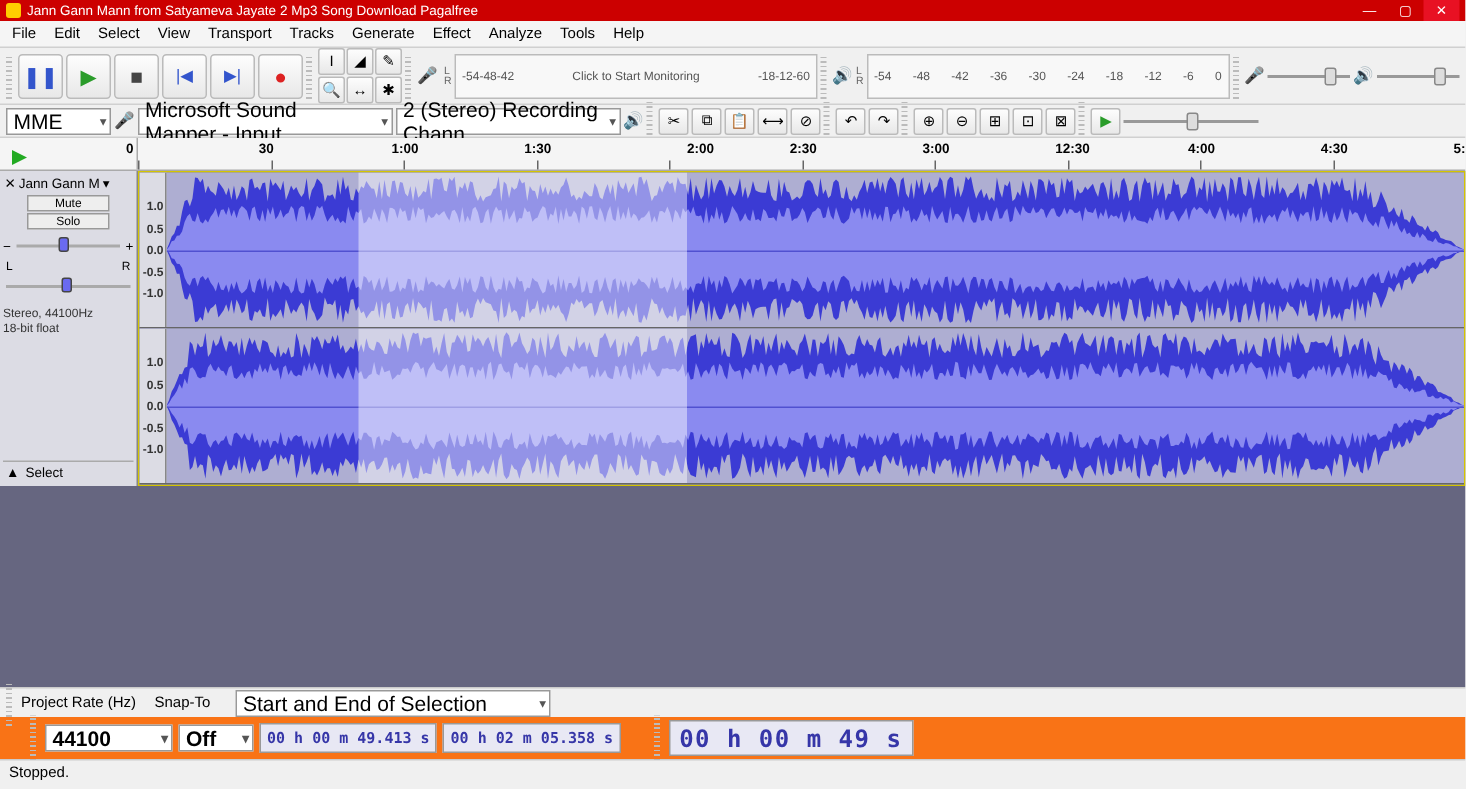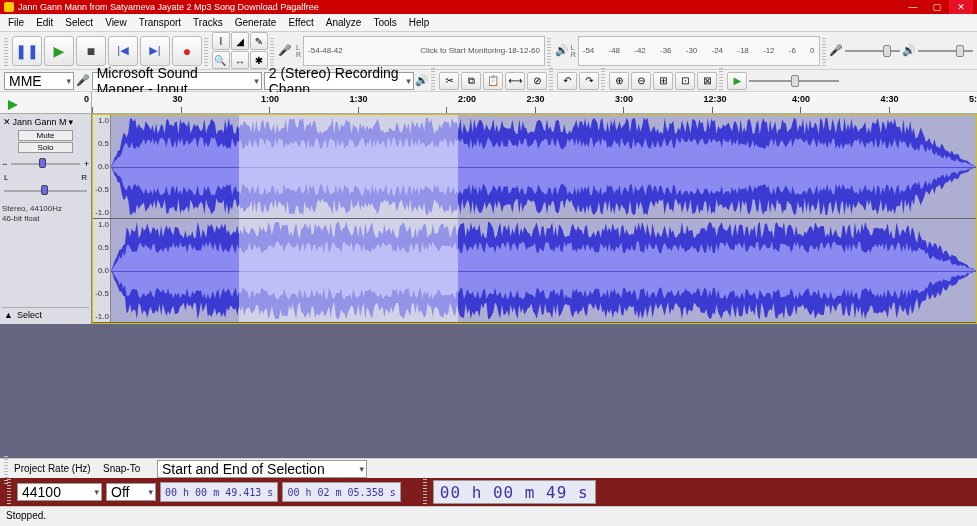--- a/index.html
+++ b/index.html
@@ -50,32 +50,32 @@
 .trackpanel .btns button { flex:1; font-size:8px; height:13px; border:1px solid #999; background:#eee; cursor:pointer; }
 .trackpanel .slider { height:12px; position:relative; margin:3px 2px; }
 .trackpanel .slider::before { content:""; position:absolute; left:0; right:0; top:5px; height:2px; background:#aaa; }
 .trackpanel .slider .th { position:absolute; width:7px; height:10px; background:#6a6af0; border:1px solid #444; border-radius:2px; top:0; }
 .trackpanel .pan { display:flex; justify-content:space-between; font-size:8px; margin:0 2px; }
 .trackpanel .info { font-size:8px; color:#333; margin-top:4px; line-height:10px; }
 .trackpanel .sel { margin-top:auto; display:flex; align-items:center; gap:4px; padding:2px; border-top:1px solid #aaa; font-size:9px; }
 
 .wavecol { flex:1; display:flex; flex-direction:column; border:1px solid #d4c400; }
 .channel { flex:1; background:#aeaed2; border-bottom:1px solid #666; position:relative; overflow:hidden; }
-.channel .scalecol { position:absolute; left:0; top:0; bottom:0; width:18px; background:#dcdce4; border-right:1px solid #888; display:flex; flex-direction:column; justify-content:space-between; font-size:8px; color:#333; text-align:right; padding:1px 1px; z-index:3; }
+.channel .scalecol { position:absolute; left:0; top:0; bottom:0; width:18px; background:#dcdce4; border-right:1px solid #888; display:flex; flex-direction:column; justify-content:space-between; font-size:8px; color:#333; text-align:right; padding:18px 1px; z-index:3;font-weight:bold; }
 .channel .zero { position:absolute; left:18px; right:0; top:50%; height:1px; background:#5050d0; z-index:1; }
 .channel .wave { position:absolute; left:18px; right:0; top:0; bottom:0; }
 .channel .sel { position:absolute; top:0; bottom:0; background:rgba(255,255,255,0.45); z-index:2; }
 .wavesvg { position:absolute; inset:0; width:100%; height:100%; }
 
 
 .empty { height:134px; background:#666680; }
 
 
 .bot1 { height:20px; display:flex; align-items:center; padding:0 4px; gap:4px; border-top:1px solid #ccc; font-size:10px; background:#f0f0f0; }
-.bot2 { height:28px; display:flex; align-items:center; padding:0 7px; gap:4px; font-size:10px; background:#7f1d1d; }
+.bot2 { height:28px; display:flex; align-items:center; padding:0 20px; gap:4px; font-size:10px; background:#f97316;font-weight:bold; }
 .bot2 .timebox { height:20px; border:1px solid #999; background:#e8e8f4; font-family:monospace; font-size:10px; padding:0 4px; display:flex; align-items:center; color:#3636a8; }
 .bot2 .bigtime { height:24px; border:1px solid #999; background:#e8e8f4; font-family:monospace; font-size:16px; padding:0 6px; display:flex; align-items:center; color:#3636a8; letter-spacing:1px; }
 .status { height:18px; display:flex; align-items:center; padding:0 6px; font-size:10px; background:#f0f0f0; border-top:1px solid #ccc; gap:40px; }
 
 svg { display:block; }
 </style>
 </head>
 <body>
 
 <div class="titlebar">
@@ -123,21 +123,21 @@
   <div class="grip"></div>
   <div class="meter" style="flex:0 0 16px;border:none;background:transparent">
     <span style="font-size:11px">🎤</span>
   </div>
   <div style="font-size:7px;line-height:7px;color:#666">L<br>R</div>
   <div class="meter">
     <div class="ticks">
       <span>-54</span>
         <span>-48</span>
         <span>-42</span>
-      <span style="flex:2;text-align:right">Click to Start Monitoring</span>
+      <span style="flex:2;text-align:center">Click to Start Monitoring</span>
       <span>-18</span>
         <span>-12</span>
         <span>-6</span>
         <span>0</span>
     </div>
   </div>
 
   <div class="grip"></div>
   <span style="font-size:11px">🔊</span>
   <div style="font-size:7px;line-height:7px;color:#666">L<br>R</div>
@@ -245,21 +245,21 @@
       </div>
     <div class="pan">
         <span>L</span>
         <span>R</span>
       </div>
     <div class="slider">
         <div class="th" style="left:45%"></div>
       </div>
     <div class="info">
         <div>Stereo, 44100Hz</div>
-        <div>46-bit float</div>
+        <div>18-bit float</div>
       </div>
     <div class="sel">
         <span>▲</span>
         <span>Select</span>
       </div>
   </div>
   <div class="wavecol">
     <div class="channel">
       <div class="scalecol">
           <span>1.0</span>

